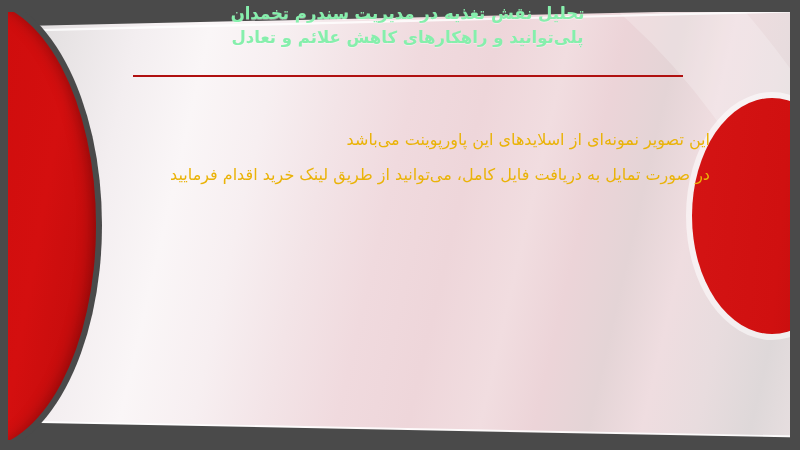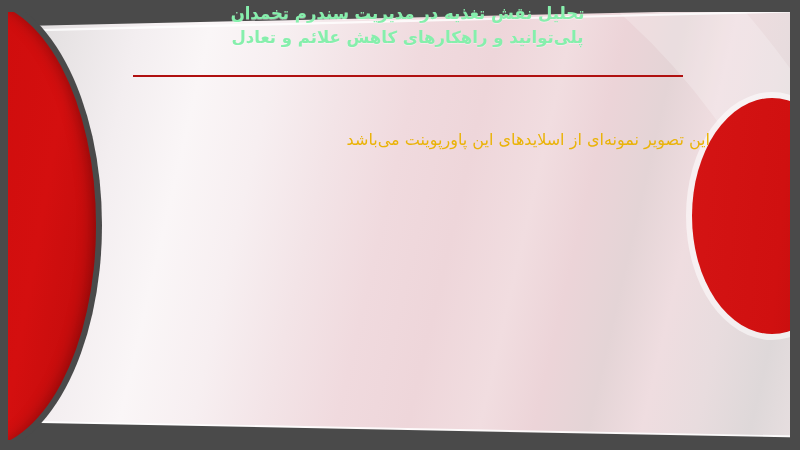--- a/index.html
+++ b/index.html
@@ -255,15 +255,16 @@
   <div class="frame-right"></div>
 
   <div class="title-block">
     <div class="title-line">تحلیل نقش تغذیه در مدیریت سندرم تخمدان</div>
     <div class="title-line">پلی‌توانید و راهکارهای کاهش علائم و تعادل</div>
   </div>
   <div class="title-rule"></div>
 
   <div class="body-block">
     <div class="body-line">این تصویر نمونه‌ای از اسلایدهای این پاورپوینت می‌باشد</div>
+    <div class="body-line">در صورت تمایل به دریافت فایل کامل، می‌توانید از طریق لینک خرید اقدام فرمایید</div>
   </div>
 
 </div>
 
 </body></html>

